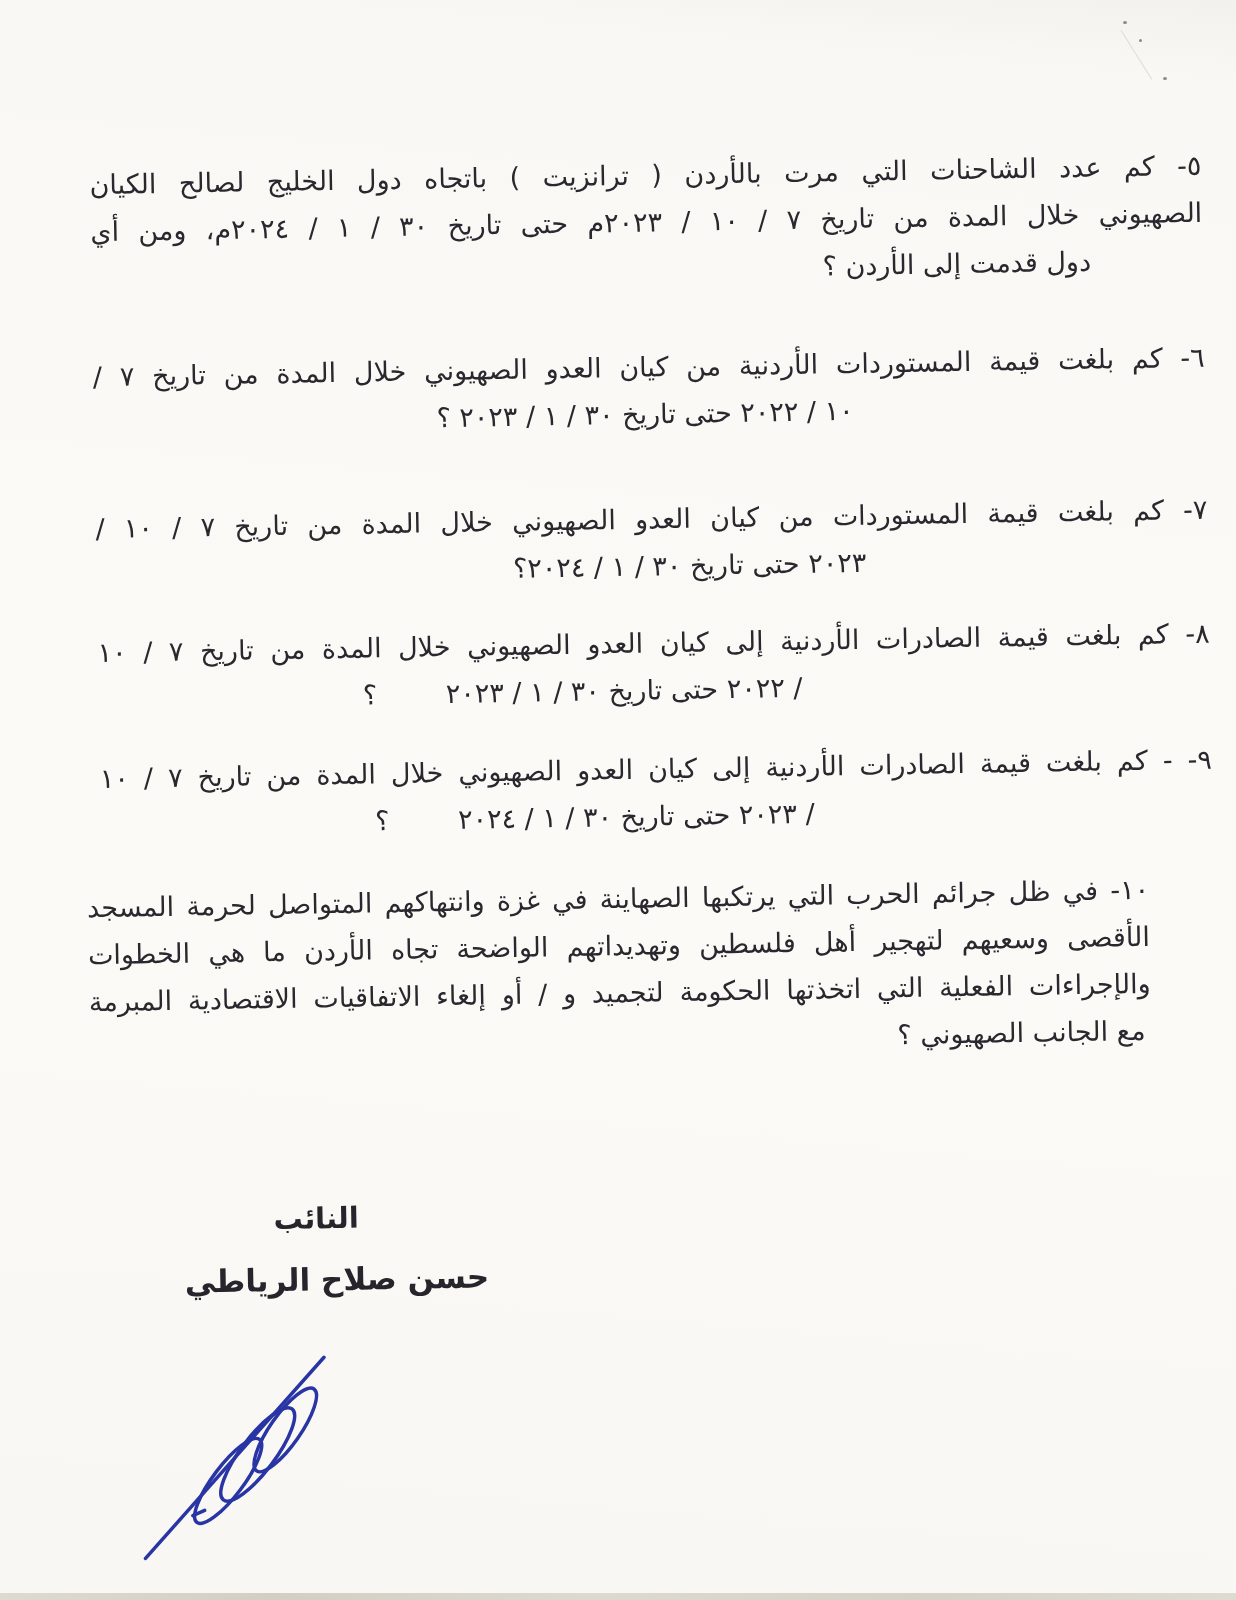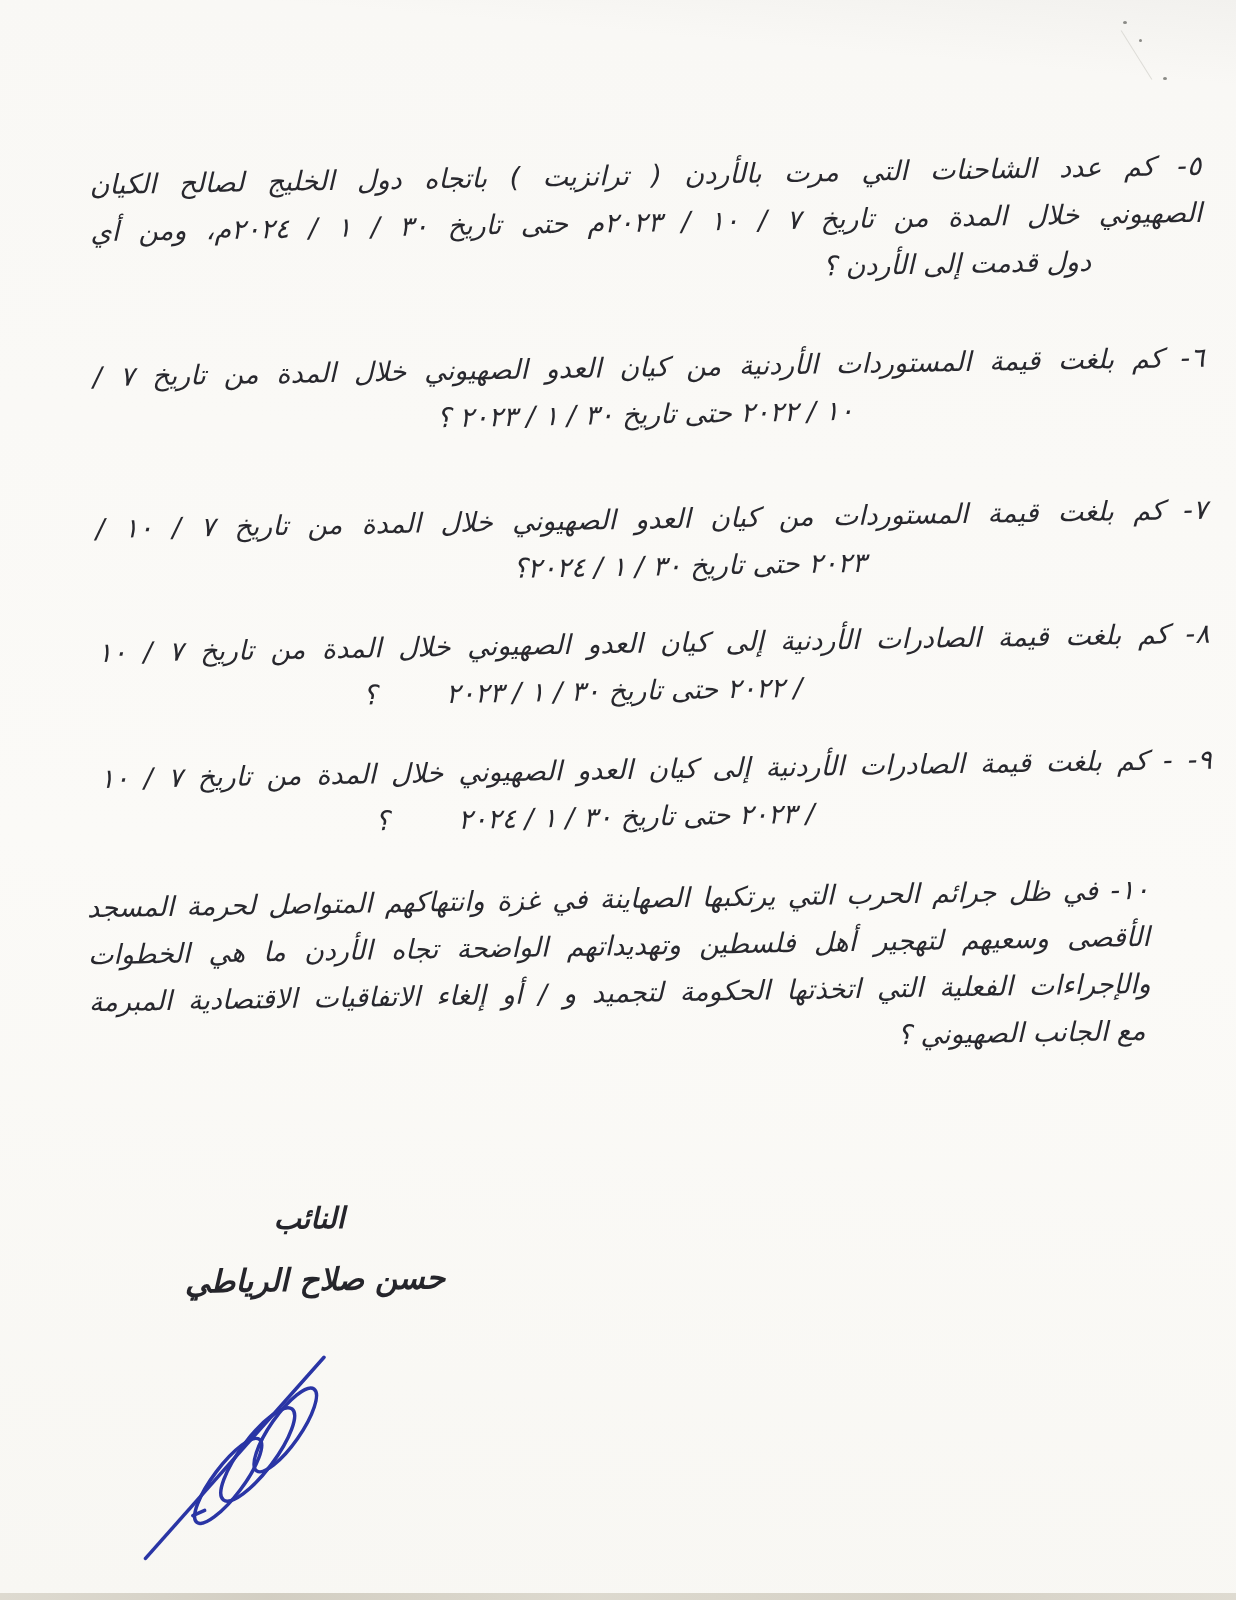--- a/index.html
+++ b/index.html
@@ -8,21 +8,20 @@
     overflow: hidden;
     background: #e9e7e2;
   }
   .page {
     position: relative;
     width: 1236px; height: 1600px;
     background: linear-gradient(185deg, #f2f1ee 0%, #f9f8f5 5%, #fbfaf7 55%, #f8f7f3 100%);
     font-family: "DejaVu Sans", sans-serif;
     color: #28282e;
     overflow: hidden;
-    font-style: italic;
   }
   .content {
     position: absolute; inset: 0;
     transform: rotate(-1deg);
     transform-origin: 620px 780px;
   }
   .para {
     position: absolute;
     left: 100px; width: 1112px;
     direction: rtl;

